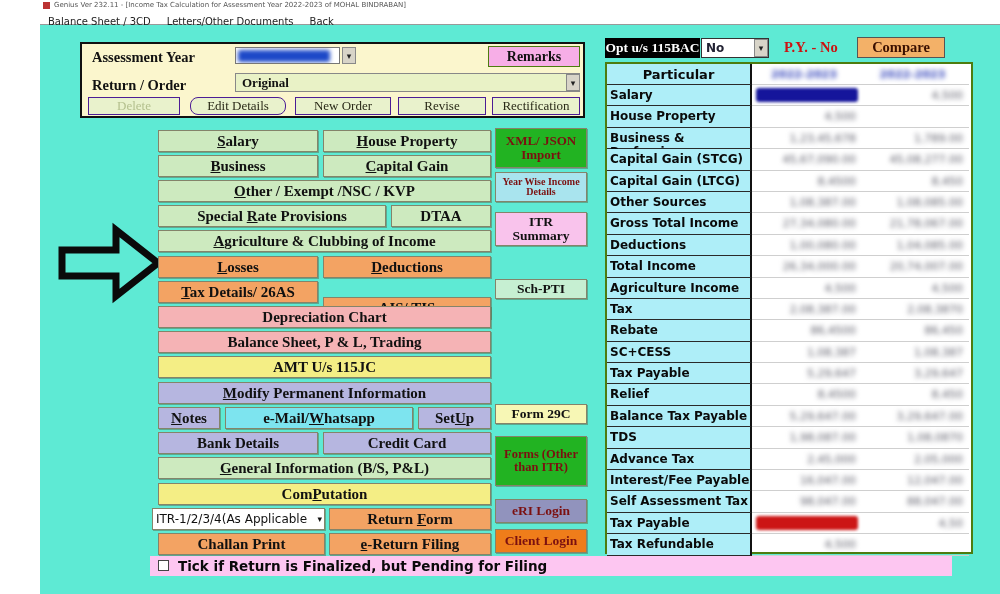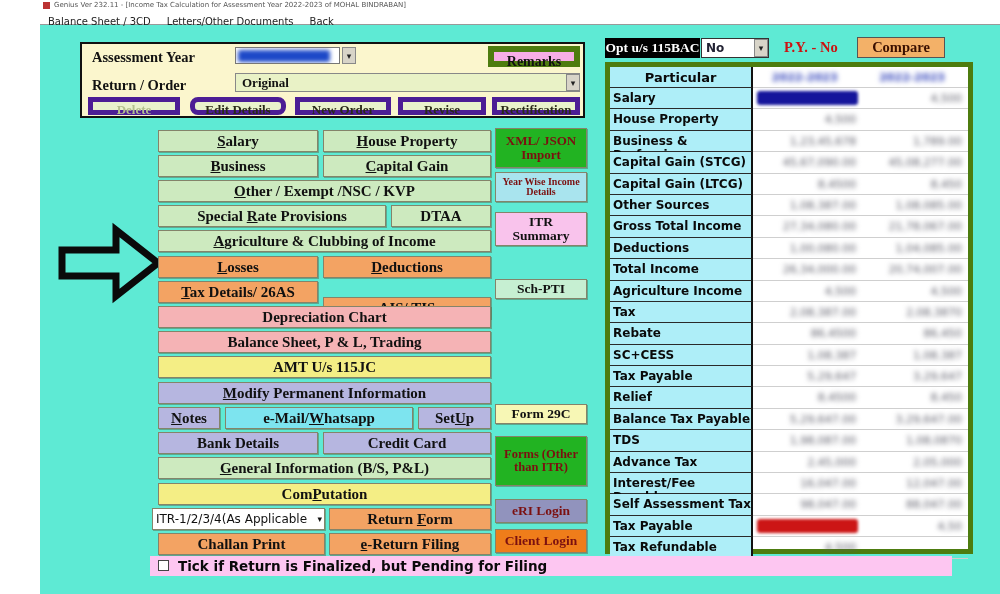--- a/index.html
+++ b/index.html
@@ -14,26 +14,26 @@
   #menubar{left:0;top:11px;width:1000px;height:14px;background:#fff;border-bottom:1px solid #999;}
   .menuitem{display:inline-block;font:10px "DejaVu Sans",sans-serif;color:#222;margin:1px 8px 0 8px;}
 
   
   #hpanel{left:40px;top:42px;width:505px;height:76px;border:2px solid #111;background:#fbf6cd;}
   .hlabel{font-weight:bold;font-size:14.5px;color:#111;}
   #ay-combo{left:195px;top:47px;width:105px;height:17px;background:#fff;border:1px solid #777;overflow:hidden;}
   #ay-blur{left:2px;top:2px;width:92px;height:12px;background:#1d49c8;filter:blur(2px);border-radius:2px;}
   .combo-arrow{width:14px;height:17px;background:#d8d4c8;border:1px solid #888;font:9px "DejaVu Sans",sans-serif;
                text-align:center;line-height:16px;color:#222;}
-  #remarks{left:448px;top:46px;width:92px;height:21px;background:#f7aee7;border:6px solid #4d7c0f;
+  #remarks{left:448px;top:46px;width:92px;height:21px;background:#f7aee7;border:1px solid #4d7c0f;
            text-align:center;font-weight:bold;font-size:14px;line-height:19px;color:#111;}
   #ro-combo{left:195px;top:73px;width:345px;height:19px;background:#e9f2c6;border:1px solid #888;
             font-weight:bold;font-size:13px;color:#111;padding-left:6px;line-height:18px;}
   #ro-arrow{left:526px;top:74px;}
-  .hbtn{height:18px;background:#e9f2cc;border:5px solid #4c1d95;text-align:center;font-weight:bold;
+  .hbtn{height:18px;background:#e9f2cc;border:1px solid #4c1d95;text-align:center;font-weight:normal;
         font-size:13px;line-height:16px;color:#2a2a18;}
   .hbtn.disabled{color:#b4c08e;}
 
   
   .gbtn{height:22px;text-align:center;font-weight:bold;font-size:15px;line-height:20px;color:#111;
         border:1px solid #84846a;box-shadow:1px 1px 0 rgba(90,90,60,.45);}
   .c-green{background:#cdeabf;}
   .c-orange{background:#f3a363;}
   .c-pink{background:#f5b3b5;}
   .c-yellow{background:#f4ee85;}
@@ -50,21 +50,21 @@
   
   #bac-label{left:565px;top:38px;width:95px;height:20px;background:#000;color:#fff;font-weight:bold;
              font-size:13.5px;text-align:center;line-height:19px;}
   #bac-combo{left:661px;top:38px;width:68px;height:20px;background:#fff;border:1px solid #333;
              font:bold 12px "DejaVu Sans",sans-serif;padding-left:4px;line-height:18px;color:#223;}
   #bac-arrow{left:714px;top:39px;height:18px;}
   #py-note{left:744px;top:39px;font-weight:bold;font-size:14.5px;color:#cc1111;}
   #compare{left:817px;top:37px;width:88px;height:21px;background:#f3b168;border:1px solid #555;
            text-align:center;font-weight:bold;font-size:14.5px;line-height:19px;color:#3a1000;}
 
-  #cmp-table{left:565px;top:62px;width:368px;height:492px;border:5px solid #4d7c0f;background:#fff;}
+  #cmp-table{left:565px;top:62px;width:368px;height:492px;border:2px solid #4d7c0f;background:#fff;}
   .trow{display:flex;width:100%;}
   .tcell-p{width:145px;background:#aeeef8;border-bottom:1px solid #2a2a2a;border-right:2px solid #111;
            font:bold 12px "DejaVu Sans",sans-serif;color:#0a0a0a;padding:3px 0 0 3px;box-sizing:border-box;}
   .tcell-v{width:110px;border-bottom:1px solid #cfcfcf;font:11px "DejaVu Sans",sans-serif;color:#5a5a66;
            text-align:right;padding:4px 6px 0 0;box-sizing:border-box;overflow:hidden;position:relative;}
   .tcell-v2{width:107px;}
   .thead .tcell-p{text-align:center;font-size:13px;padding-left:0;}
   .thead .tcell-v{color:#3344bb;font-weight:bold;text-align:center;}
   .blurtxt{filter:blur(2.4px);}
   .bar{position:absolute;left:4px;right:4px;top:3px;bottom:3px;border-radius:3px;filter:blur(1.6px);}

